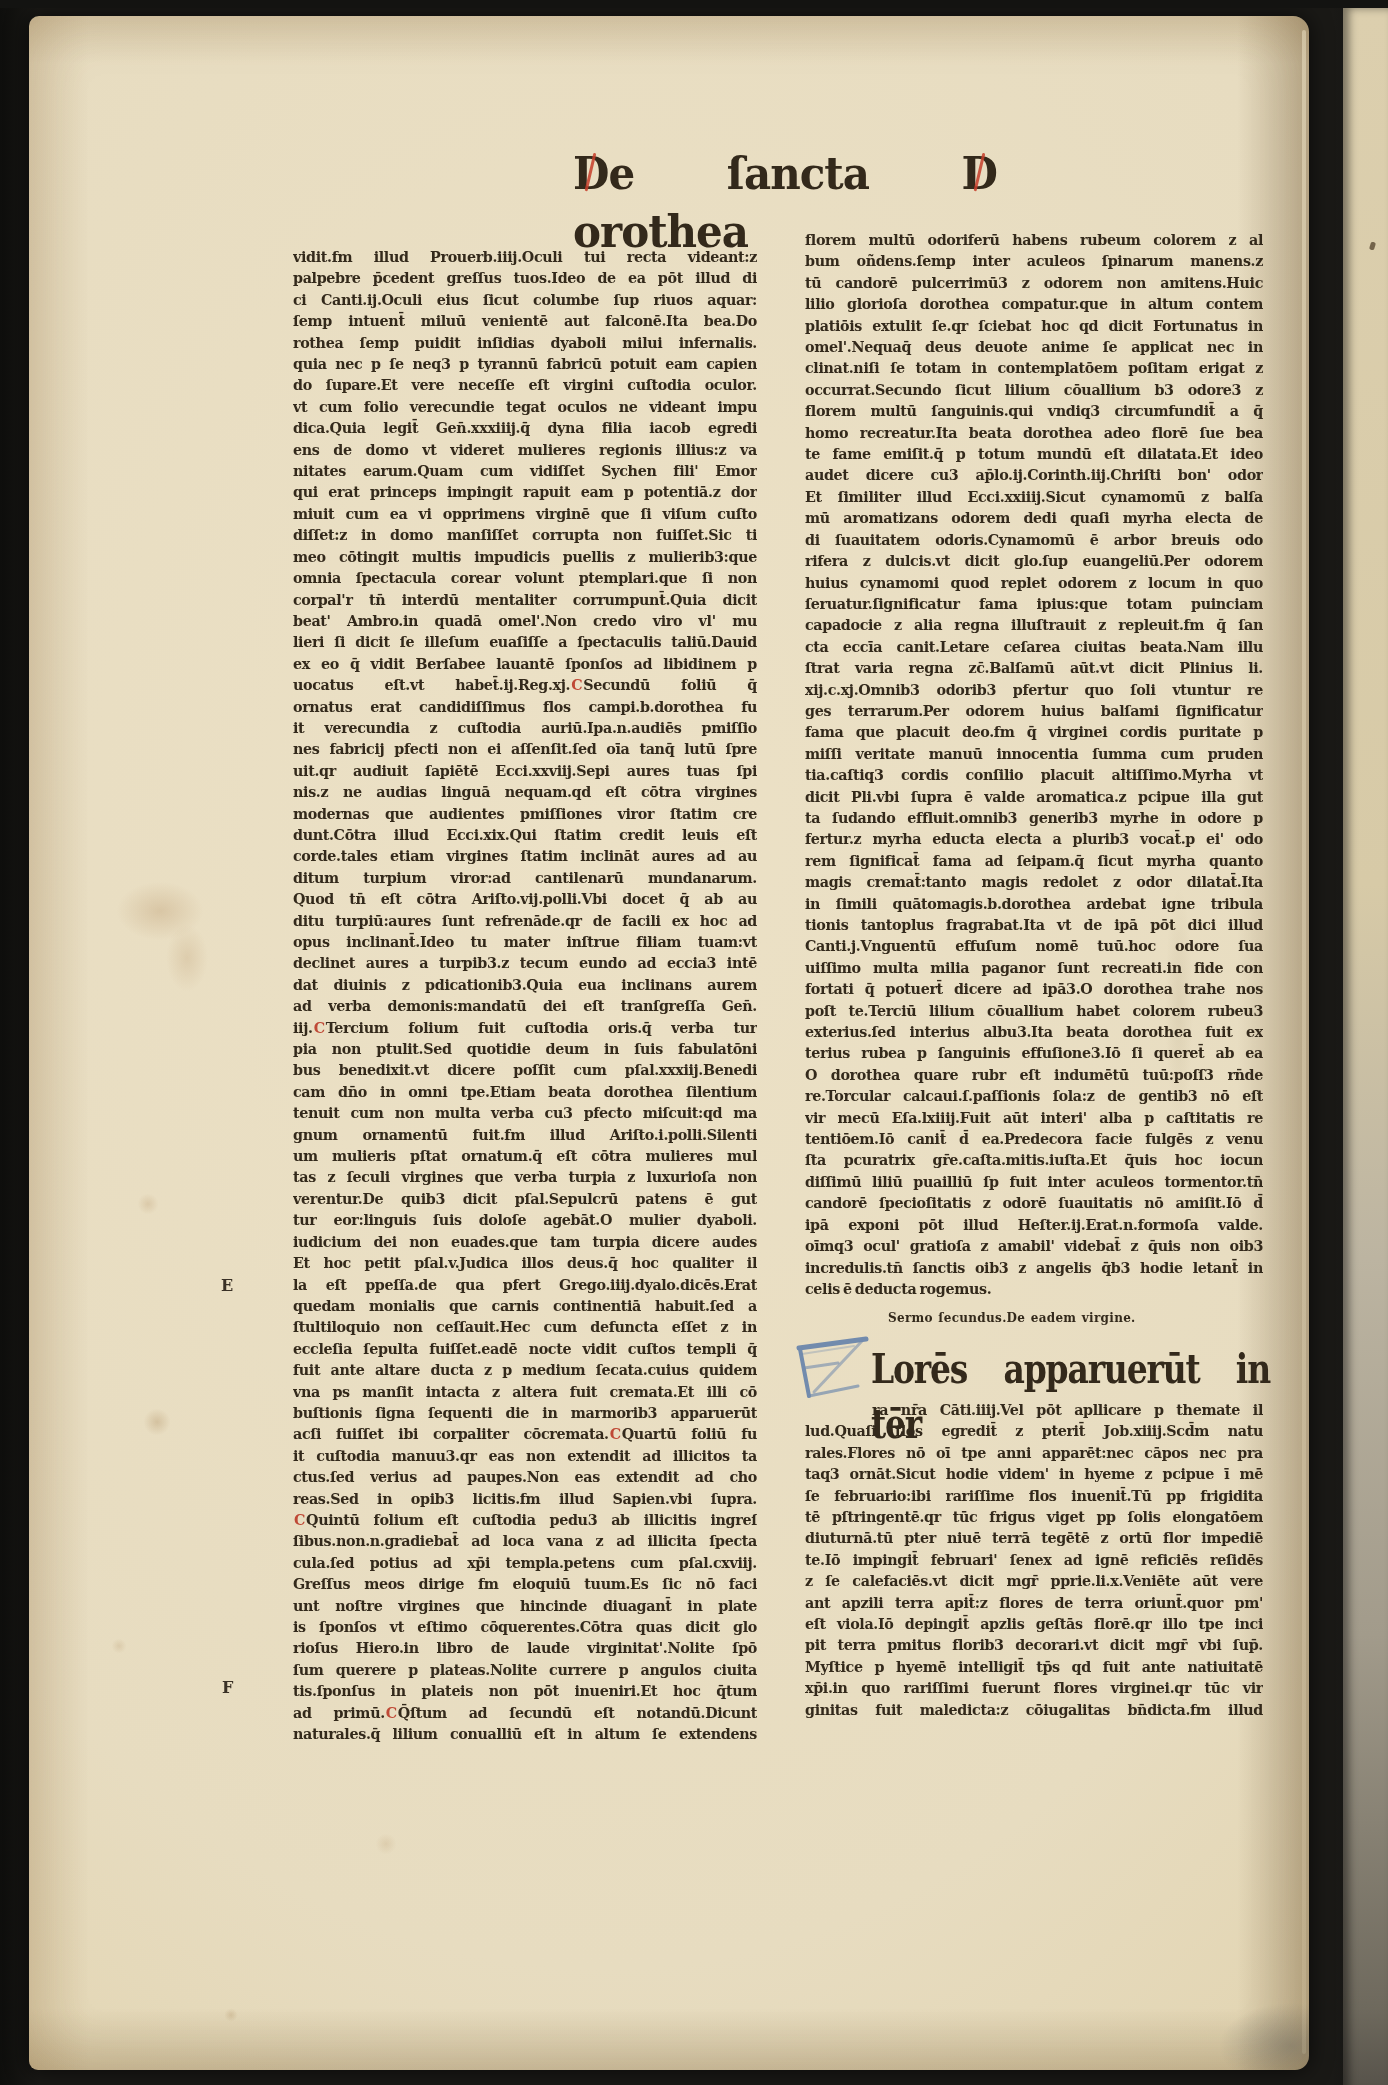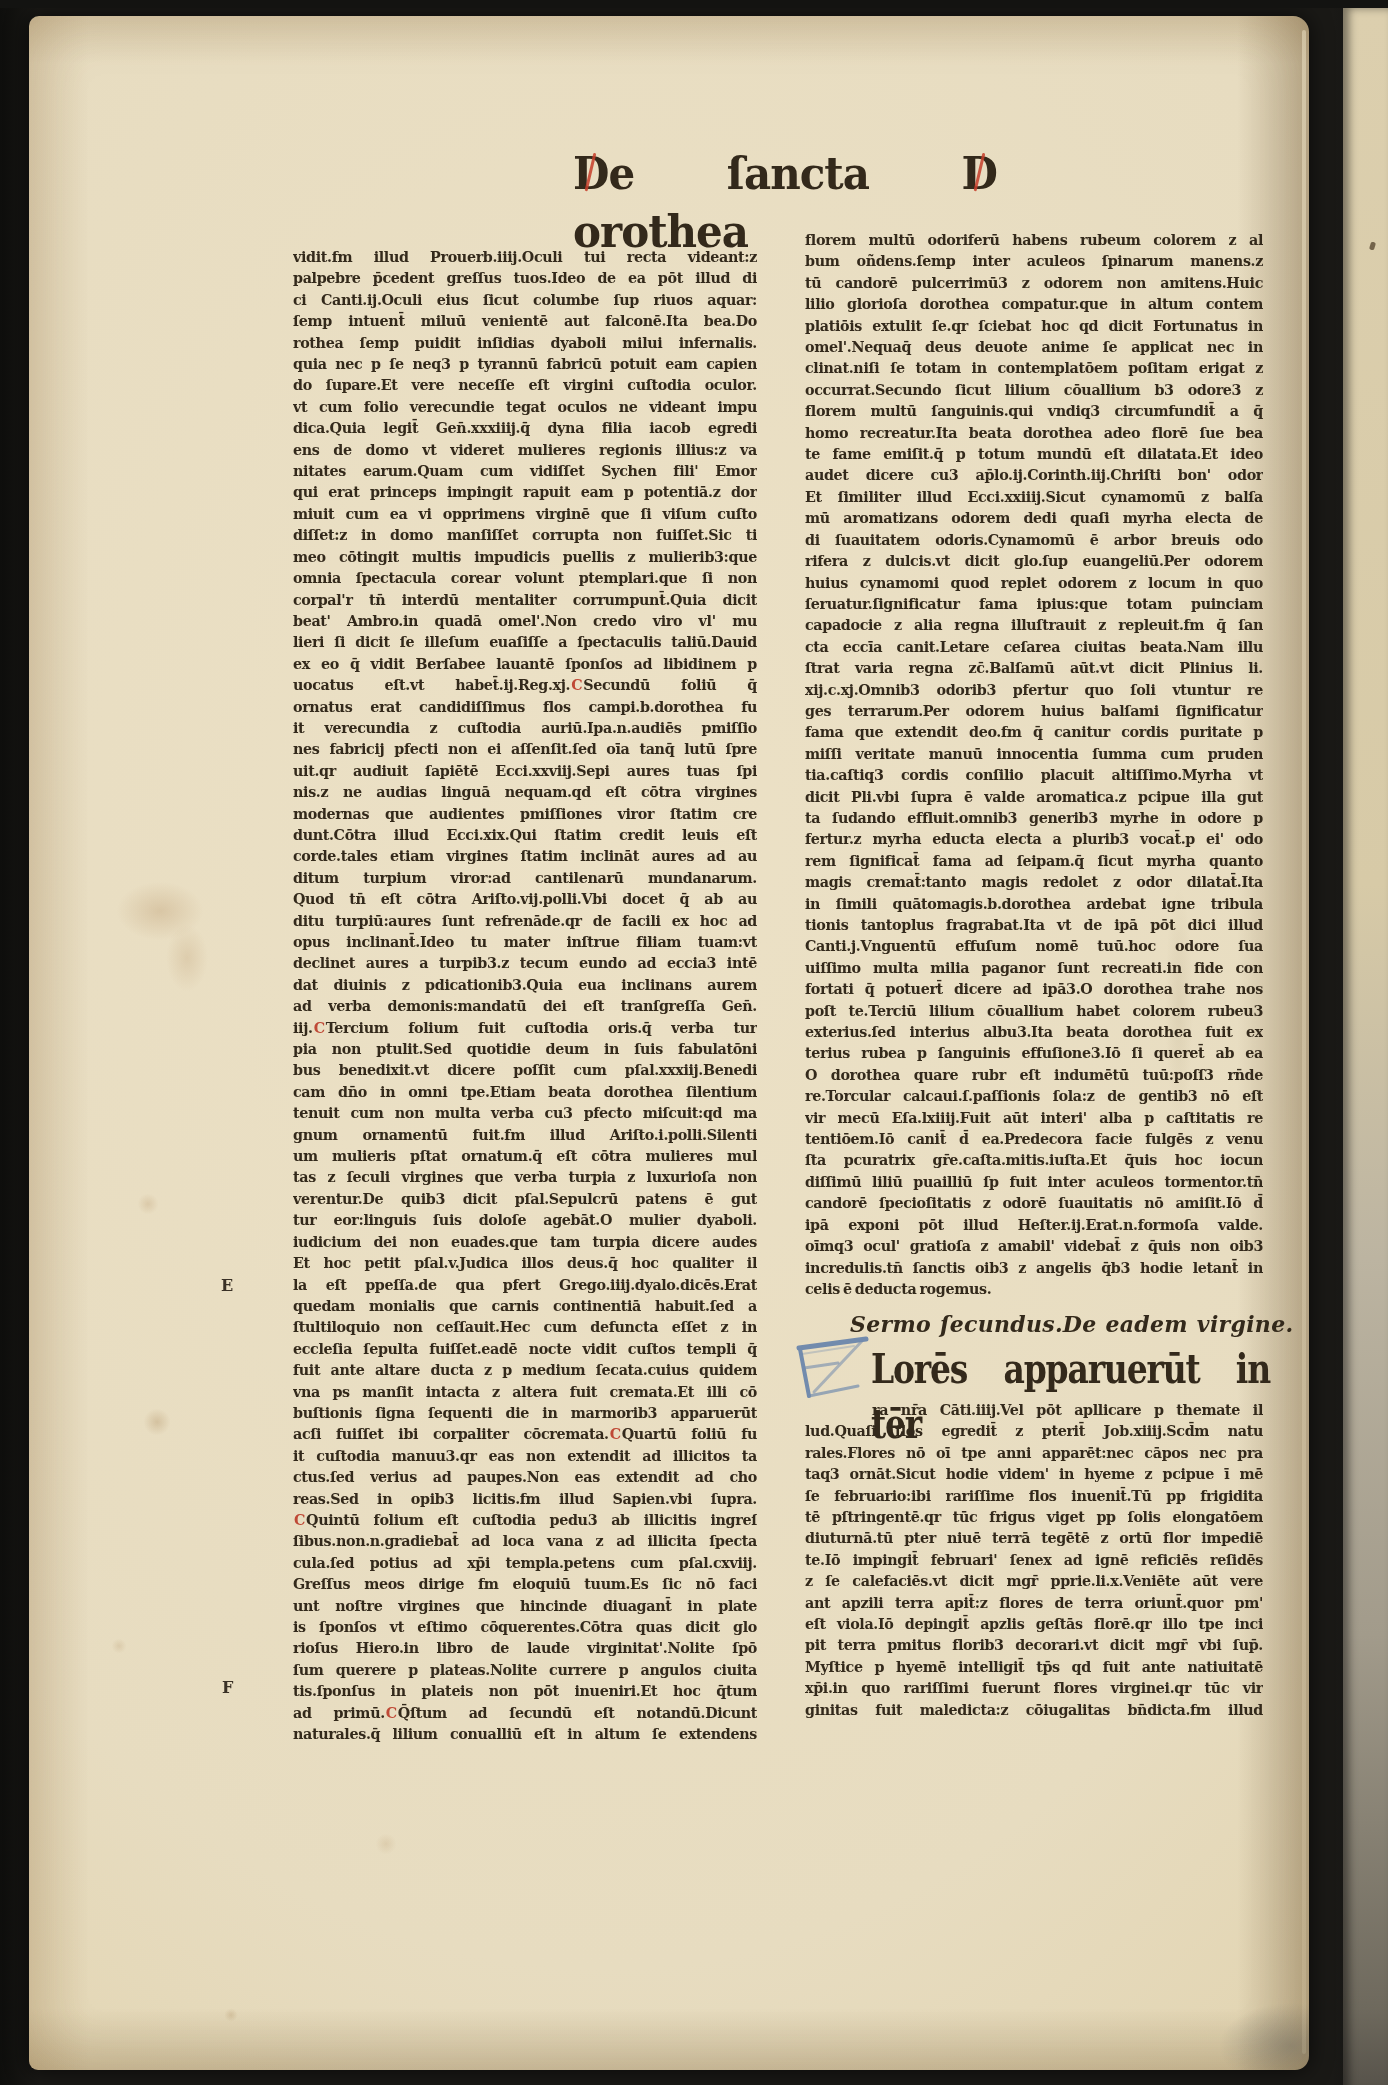--- a/index.html
+++ b/index.html
@@ -39,22 +39,22 @@
   .col{position:absolute;}
   .tl{position:relative;height:21.42px;font-weight:bold;font-size:14.3px;line-height:21.42px;
       letter-spacing:-0.35px;word-spacing:-1.6px;text-align:justify;text-align-last:justify;
       overflow:hidden;white-space:nowrap;}
   .tl.na{text-align-last:left;}
   .tl.ind{padding-left:67px;}
   .pp{color:#bf4936;padding:0 1px;}
   .rub{position:relative;display:inline-block;}
   .rub::after{content:"";position:absolute;left:46%;top:12%;width:2.5px;height:68%;
       background:rgba(198,62,42,.85);transform:rotate(14deg);border-radius:2px;}
-  .sermo-head{position:absolute;left:850px;top:1303px;font-weight:bold;font-size:22px;
-      letter-spacing:.3px;word-spacing:1px;font-style:italic;}
+  .sermo-head{position:absolute;left:888px;top:1303px;font-weight:bold;font-size:12px;
+      letter-spacing:.3px;word-spacing:1px;}
   .incipit{position:absolute;left:871px;top:1334px;width:399px;height:52px;
       font-weight:bold;font-size:33px;line-height:44px;letter-spacing:-1.2px;
       text-align:justify;text-align-last:justify;transform:scaleY(1.25);transform-origin:top left;}
   .marginal{position:absolute;font-weight:bold;font-size:16px;color:#3a3126;}
   .guide{position:absolute;left:794px;top:1326px;}
 </style>
 </head>
 <body>
 
 <div id="stage">
@@ -154,21 +154,21 @@
       <div class="tl">mū aromatizans odorem dedi quaſi myrha electa de</div>
       <div class="tl">di ſuauitatem odoris.Cynamomū ē arbor breuis odo</div>
       <div class="tl">rifera z dulcis.vt dicit glo.ſup euangeliū.Per odorem</div>
       <div class="tl">huius cynamomi quod replet odorem z locum in quo</div>
       <div class="tl">ſeruatur.ſignificatur fama ipius:que totam puinciam</div>
       <div class="tl">capadocie z alia regna illuſtrauit z repleuit.fm q̄ ſan</div>
       <div class="tl">cta eccīa canit.Letare ceſarea ciuitas beata.Nam illu</div>
       <div class="tl">ſtrat varia regna zc̄.Balſamū aūt.vt dicit Plinius li.</div>
       <div class="tl">xij.c.xj.Omnib3 odorib3 pfertur quo ſoli vtuntur re</div>
       <div class="tl">ges terrarum.Per odorem huius balſami ſignificatur</div>
-      <div class="tl">fama que extendit deo.fm q̄ canitur cordis puritate p</div>
+      <div class="tl">fama que placuit deo.fm q̄ virginei cordis puritate p</div>
       <div class="tl">miſſi veritate manuū innocentia ſumma cum pruden</div>
       <div class="tl">tia.caſtiq3 cordis conſilio placuit altiſſimo.Myrha vt</div>
       <div class="tl">dicit Pli.vbi ſupra ē valde aromatica.z pcipue illa gut</div>
       <div class="tl">ta ſudando effluit.omnib3 generib3 myrhe in odore p</div>
       <div class="tl">fertur.z myrha educta electa a plurib3 vocat̄.p ei' odo</div>
       <div class="tl">rem ſignificat̄ fama ad ſeipam.q̄ ſicut myrha quanto</div>
       <div class="tl">magis cremat̄:tanto magis redolet z odor dilatat̄.Ita</div>
       <div class="tl">in ſimili quātomagis.b.dorothea ardebat igne tribula</div>
       <div class="tl">tionis tantoplus fragrabat.Ita vt de ipā pōt dici illud</div>
       <div class="tl">Canti.j.Vnguentū effuſum nomē tuū.hoc odore ſua</div>

